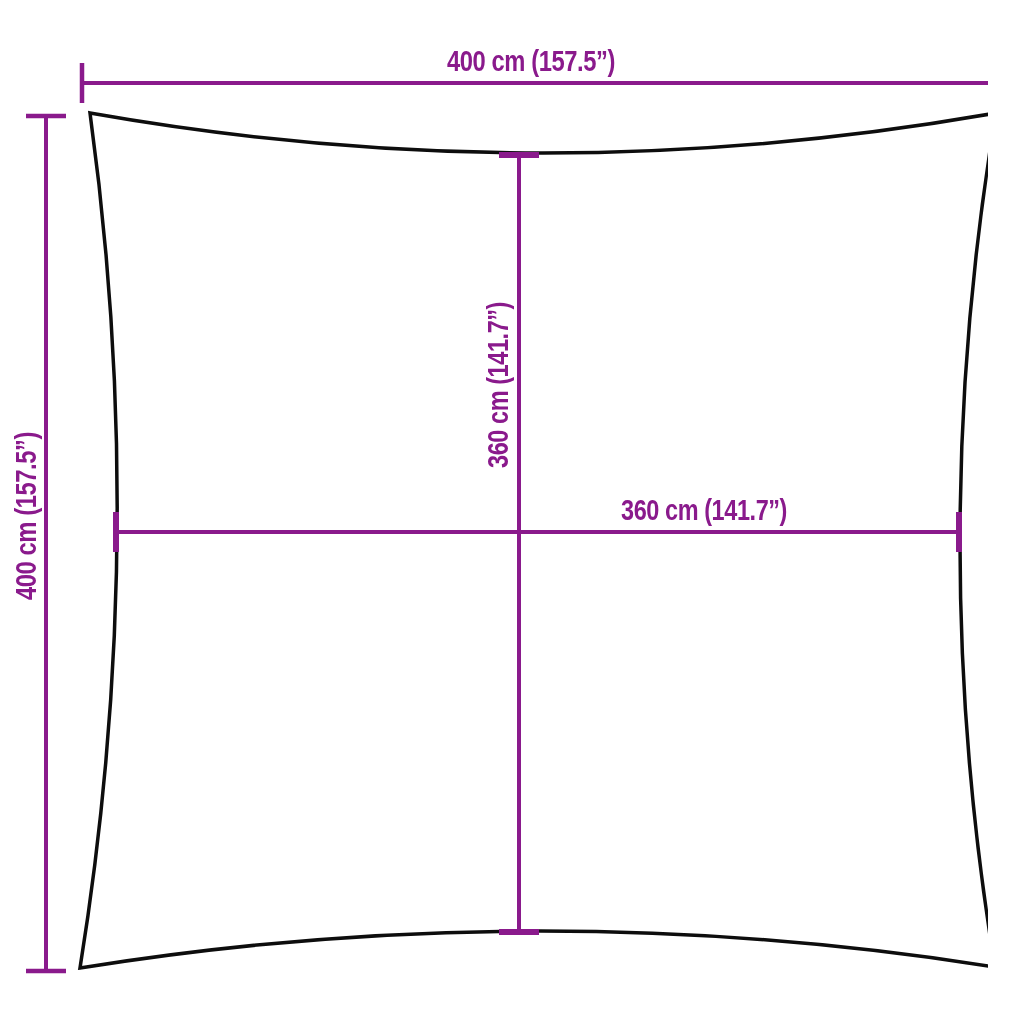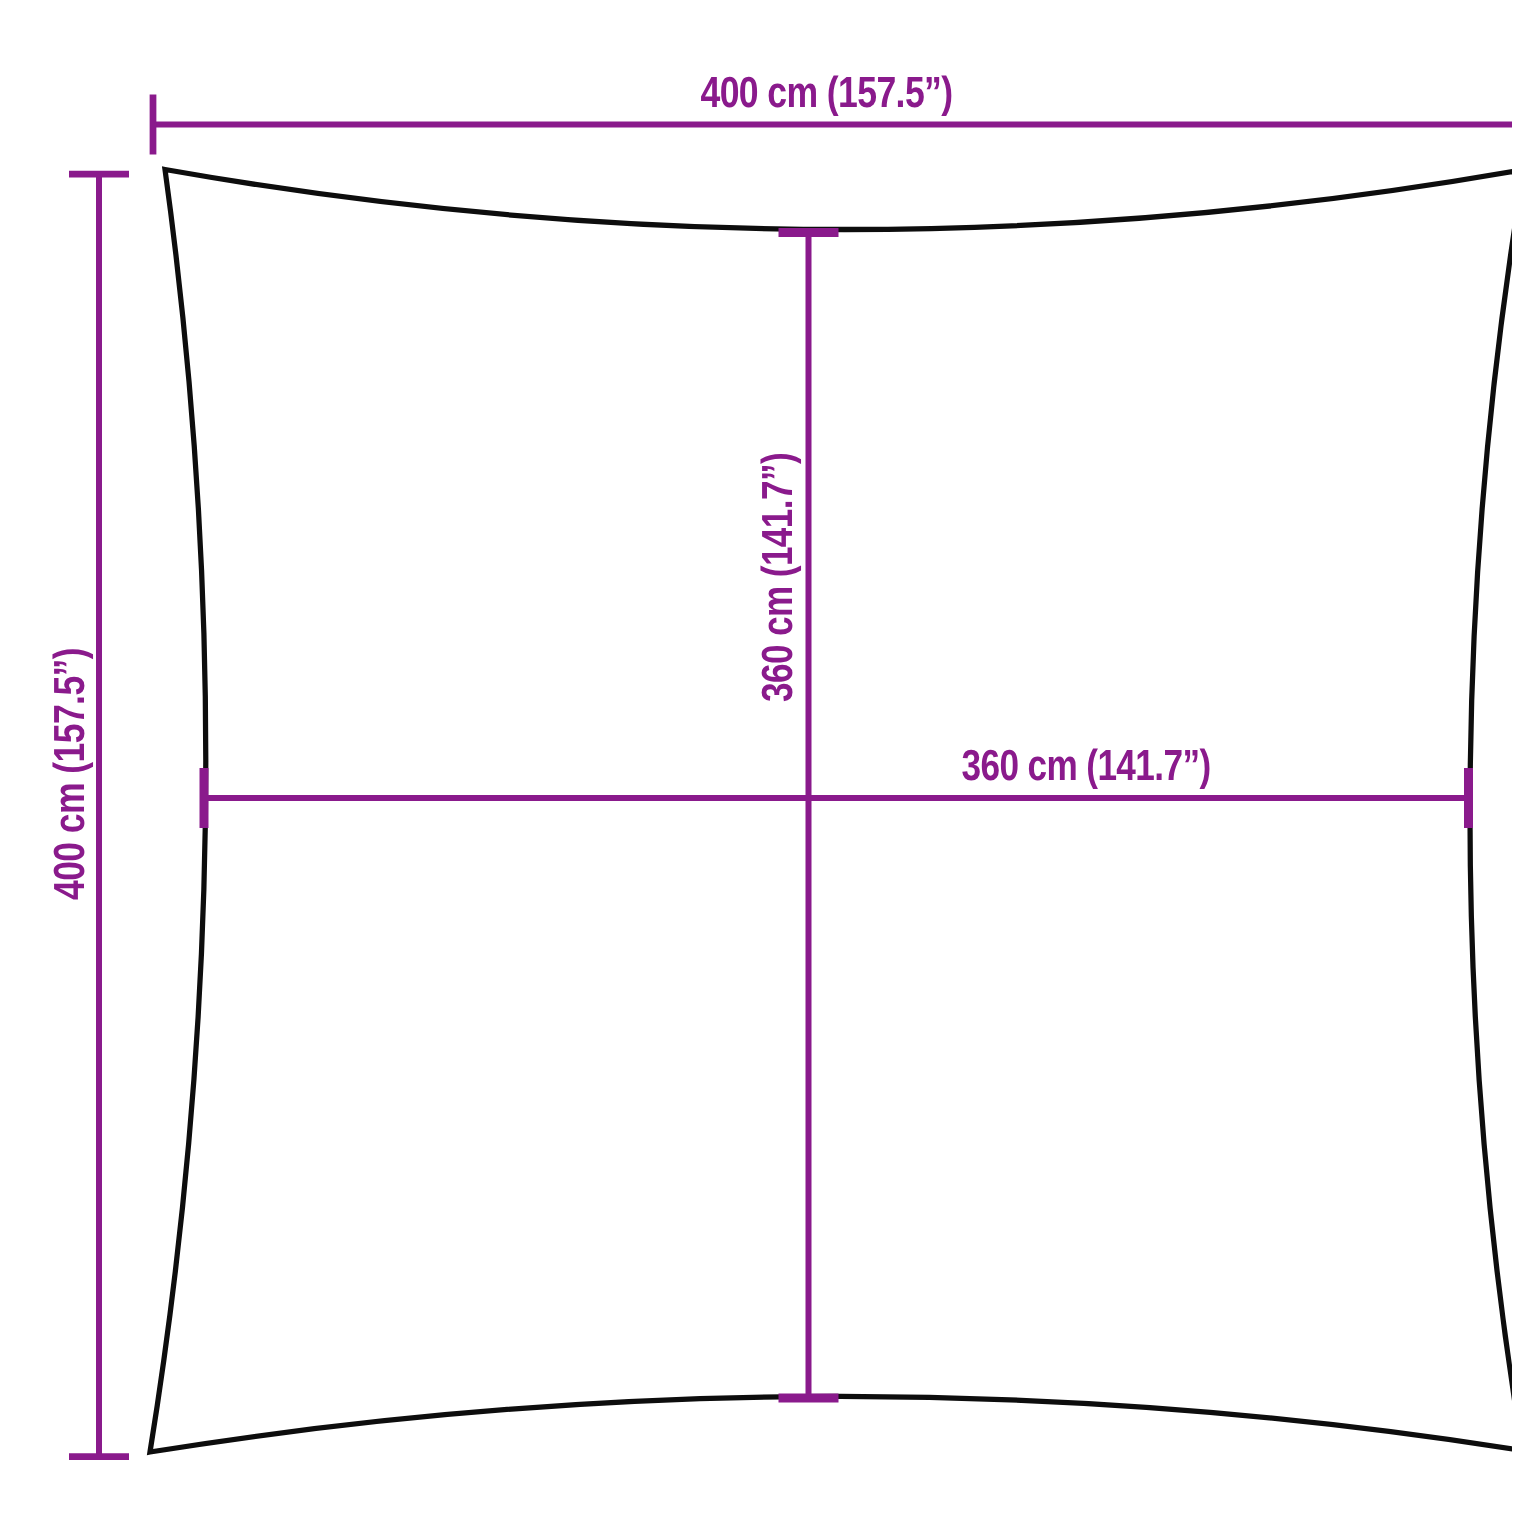--- a/index.html
+++ b/index.html
@@ -6,21 +6,20 @@
     margin: 0;
     padding: 0;
     background: #ffffff;
   }
   .stage {
     position: relative;
     width: 988px;
     height: 1024px;
     background: #ffffff;
     overflow: hidden;
-    margin-left: 20px;
   }
   svg text {
     font-family: "Liberation Sans", sans-serif;
     font-weight: bold;
     font-size: 29px;
     letter-spacing: -0.5px;
   }
 </style>
 </head>
 <body>

